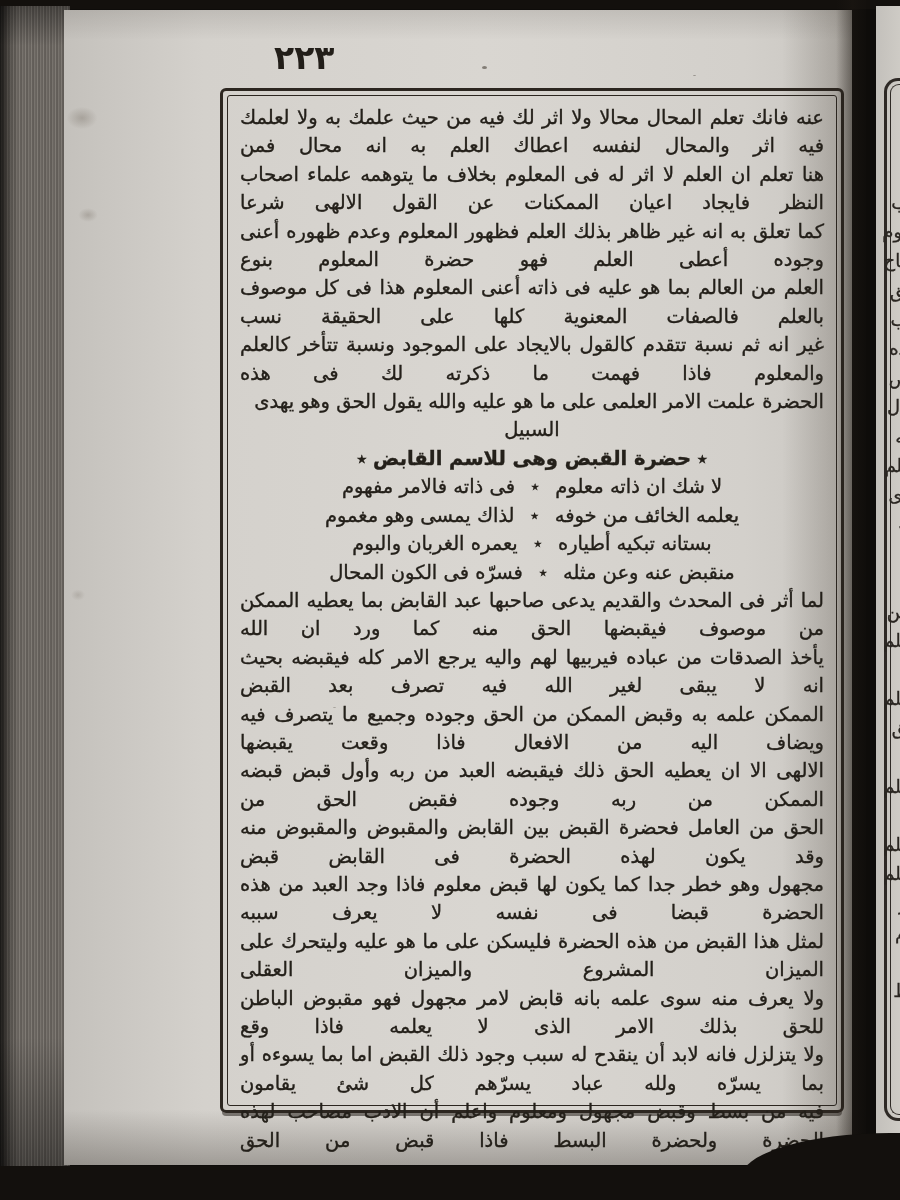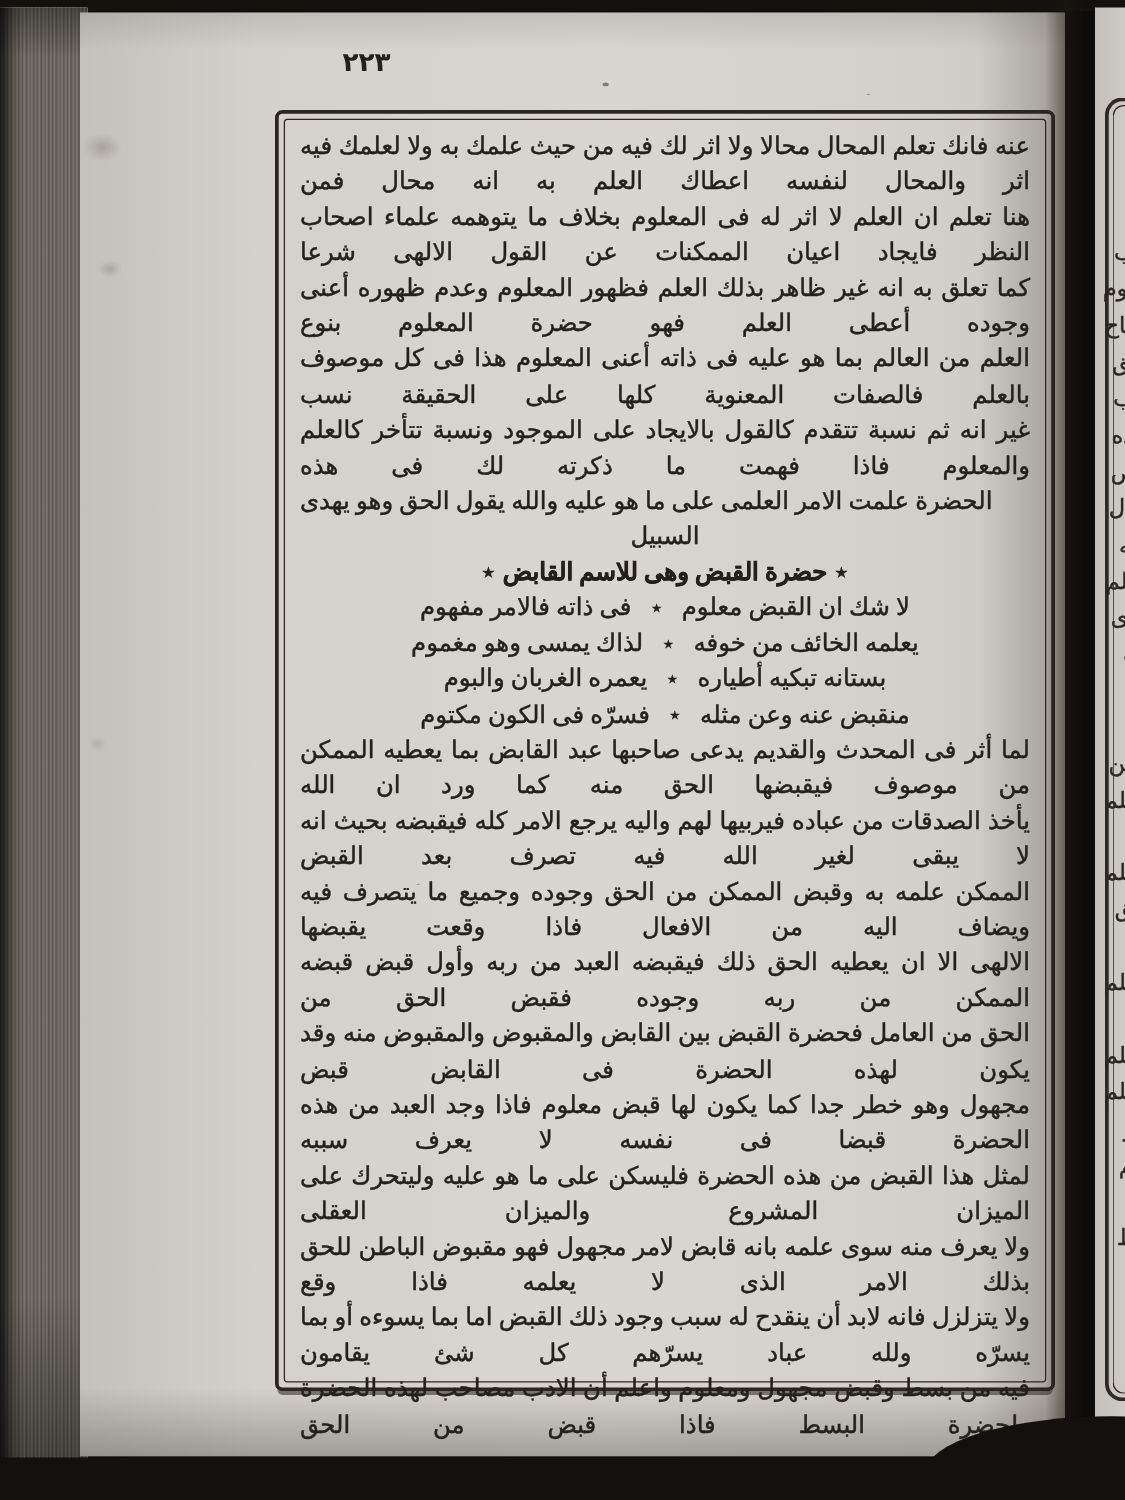--- a/index.html
+++ b/index.html
@@ -22,39 +22,39 @@
     background:linear-gradient(90deg,#c4c1bc 0px,#d4d1cc 140px,#d9d6d1 420px,#d3d0cb 680px,#c8c5c0 788px);}
   .page::before{content:"";position:absolute;inset:0;pointer-events:none;
     background:
       radial-gradient(22px 16px at 18px 108px,rgba(88,78,66,.28),rgba(88,78,66,0) 70%),
       radial-gradient(14px 10px at 24px 205px,rgba(88,78,66,.25),rgba(88,78,66,0) 70%),
       radial-gradient(10px 8px  at 14px 585px,rgba(88,78,66,.18),rgba(88,78,66,0) 70%),
       linear-gradient(270deg,rgba(66,58,48,.30),rgba(66,58,48,0) 70px),
       linear-gradient(0deg,rgba(40,34,28,.30),rgba(40,34,28,0) 55px),
       linear-gradient(180deg,rgba(40,34,28,.12),rgba(40,34,28,0) 30px);}
 
-  .page-number{position:absolute;left:210px;top:28px;font-size:21px;font-weight:bold;
+  .page-number{position:absolute;left:210px;top:28px;font-size:33px;font-weight:bold;
     color:#221e19;letter-spacing:2px;}
   .speck{position:absolute;left:418px;top:56px;width:5px;height:3px;border-radius:50%;
     background:rgba(60,52,44,.55);
     box-shadow:210px 8px 0 -1px rgba(60,52,44,.4), -150px 640px 0 -1px rgba(60,52,44,.3);}
 
   
   .frame{position:absolute;left:156px;top:78px;right:8px;bottom:52px;
     border:3.5px solid #2c2620;border-radius:6px;
     box-shadow:0 5px 0 -2px rgba(44,38,32,.55);}
-  .frame-inner{position:absolute;inset:4px;border:1.6px solid #2c2620;border-radius:3px;font-family:Liberation Serif, serif;}
+  .frame-inner{position:absolute;inset:4px;border:1.6px solid #2c2620;border-radius:3px;}
 
   
   .content{position:absolute;inset:8px 12px 6px 12px;direction:rtl;
     color:#24201a;-webkit-text-stroke:.35px #24201a;}
   .content p{margin:0;font-size:19.5px;line-height:28.4px;white-space:nowrap;}
   .jus{text-align:justify;text-align-last:justify;text-justify:inter-word;white-space:normal !important;}
   .cen{text-align:left;text-align-last:center;}
-  .intro p:last-child{text-align:left;text-align-last:center;}
+  .intro p:last-child{text-align:right;text-align-last:center;}
   .heading{font-weight:bold;font-size:20.5px;}
   .heading .hstar{margin:0 6px;font-weight:normal;}
   .star{margin:0 16px;font-size:15px;vertical-align:1px;}
 
   
   .gutter{position:absolute;left:836px;top:0;bottom:0;width:30px;
     background:linear-gradient(90deg,rgba(30,25,20,0),rgba(30,25,20,.45) 55%,rgba(30,25,20,.1));}
   .facing{position:absolute;left:876px;top:6px;width:48px;height:1159px;
     background:linear-gradient(90deg,#c3c0bb,#cfccc6 26px);}
   .facing-frame{position:absolute;left:8px;top:72px;right:-12px;bottom:44px;
@@ -96,24 +96,24 @@
               <p class="jus">كما تعلق به انه غير ظاهر بذلك العلم فظهور المعلوم وعدم ظهوره أعنى وجوده أعطى العلم فهو حضرة المعلوم بنوع</p>
               <p class="jus">العلم من العالم بما هو عليه فى ذاته أعنى المعلوم هذا فى كل موصوف بالعلم فالصفات المعنوية كلها على الحقيقة نسب</p>
               <p class="jus">غير انه ثم نسبة تتقدم كالقول بالايجاد على الموجود ونسبة تتأخر كالعلم والمعلوم فاذا فهمت ما ذكرته لك فى هذه</p>
               <p class="jus">الحضرة علمت الامر العلمى على ما هو عليه والله يقول الحق وهو يهدى السبيل</p>
             </div>
 
           <p class="cen heading"><span class="hstar">٭</span><span>حضرة القبض وهى للاسم القابض</span><span class="hstar">٭</span></p>
 
           <div>
 
-          <p class="cen"><span>لا شك ان القبض معلوم</span><span class="star">٭</span><span>فى ذاته فالامر مفهوم</span></p>
+          <p class="cen"><span>لا شك ان ذاته معلوم</span><span class="star">٭</span><span>فى ذاته فالامر مفهوم</span></p>
               <p class="cen"><span>يعلمه الخائف من خوفه</span><span class="star">٭</span><span>لذاك يمسى وهو مغموم</span></p>
               <p class="cen"><span>بستانه تبكيه أطياره</span><span class="star">٭</span><span>يعمره الغربان والبوم</span></p>
-              <p class="cen"><span>منقبض عنه وعن مثله</span><span class="star">٭</span><span>فسرّه فى الكون مكتوم</span></p>
+              <p class="cen"><span>منقبض عنه وعن مثله</span><span class="star">٭</span><span>فسرّه فى الكون المحال</span></p>
             </div>
 
           <div>
 
           <p class="jus">لما أثر فى المحدث والقديم يدعى صاحبها عبد القابض بما يعطيه الممكن من موصوف فيقبضها الحق منه كما ورد ان الله</p>
               <p class="jus">يأخذ الصدقات من عباده فيربيها لهم واليه يرجع الامر كله فيقبضه بحيث انه لا يبقى لغير الله فيه تصرف بعد القبض</p>
               <p class="jus">الممكن علمه به وقبض الممكن من الحق وجوده وجميع ما يتصرف فيه ويضاف اليه من الافعال فاذا وقعت يقبضها</p>
               <p class="jus">الالهى الا ان يعطيه الحق ذلك فيقبضه العبد من ربه وأول قبض قبضه الممكن من ربه وجوده فقبض الحق من</p>
               <p class="jus">الحق من العامل فحضرة القبض بين القابض والمقبوض والمقبوض منه وقد يكون لهذه الحضرة فى القابض قبض</p>
               <p class="jus">مجهول وهو خطر جدا كما يكون لها قبض معلوم فاذا وجد العبد من هذه الحضرة قبضا فى نفسه لا يعرف سببه</p>

